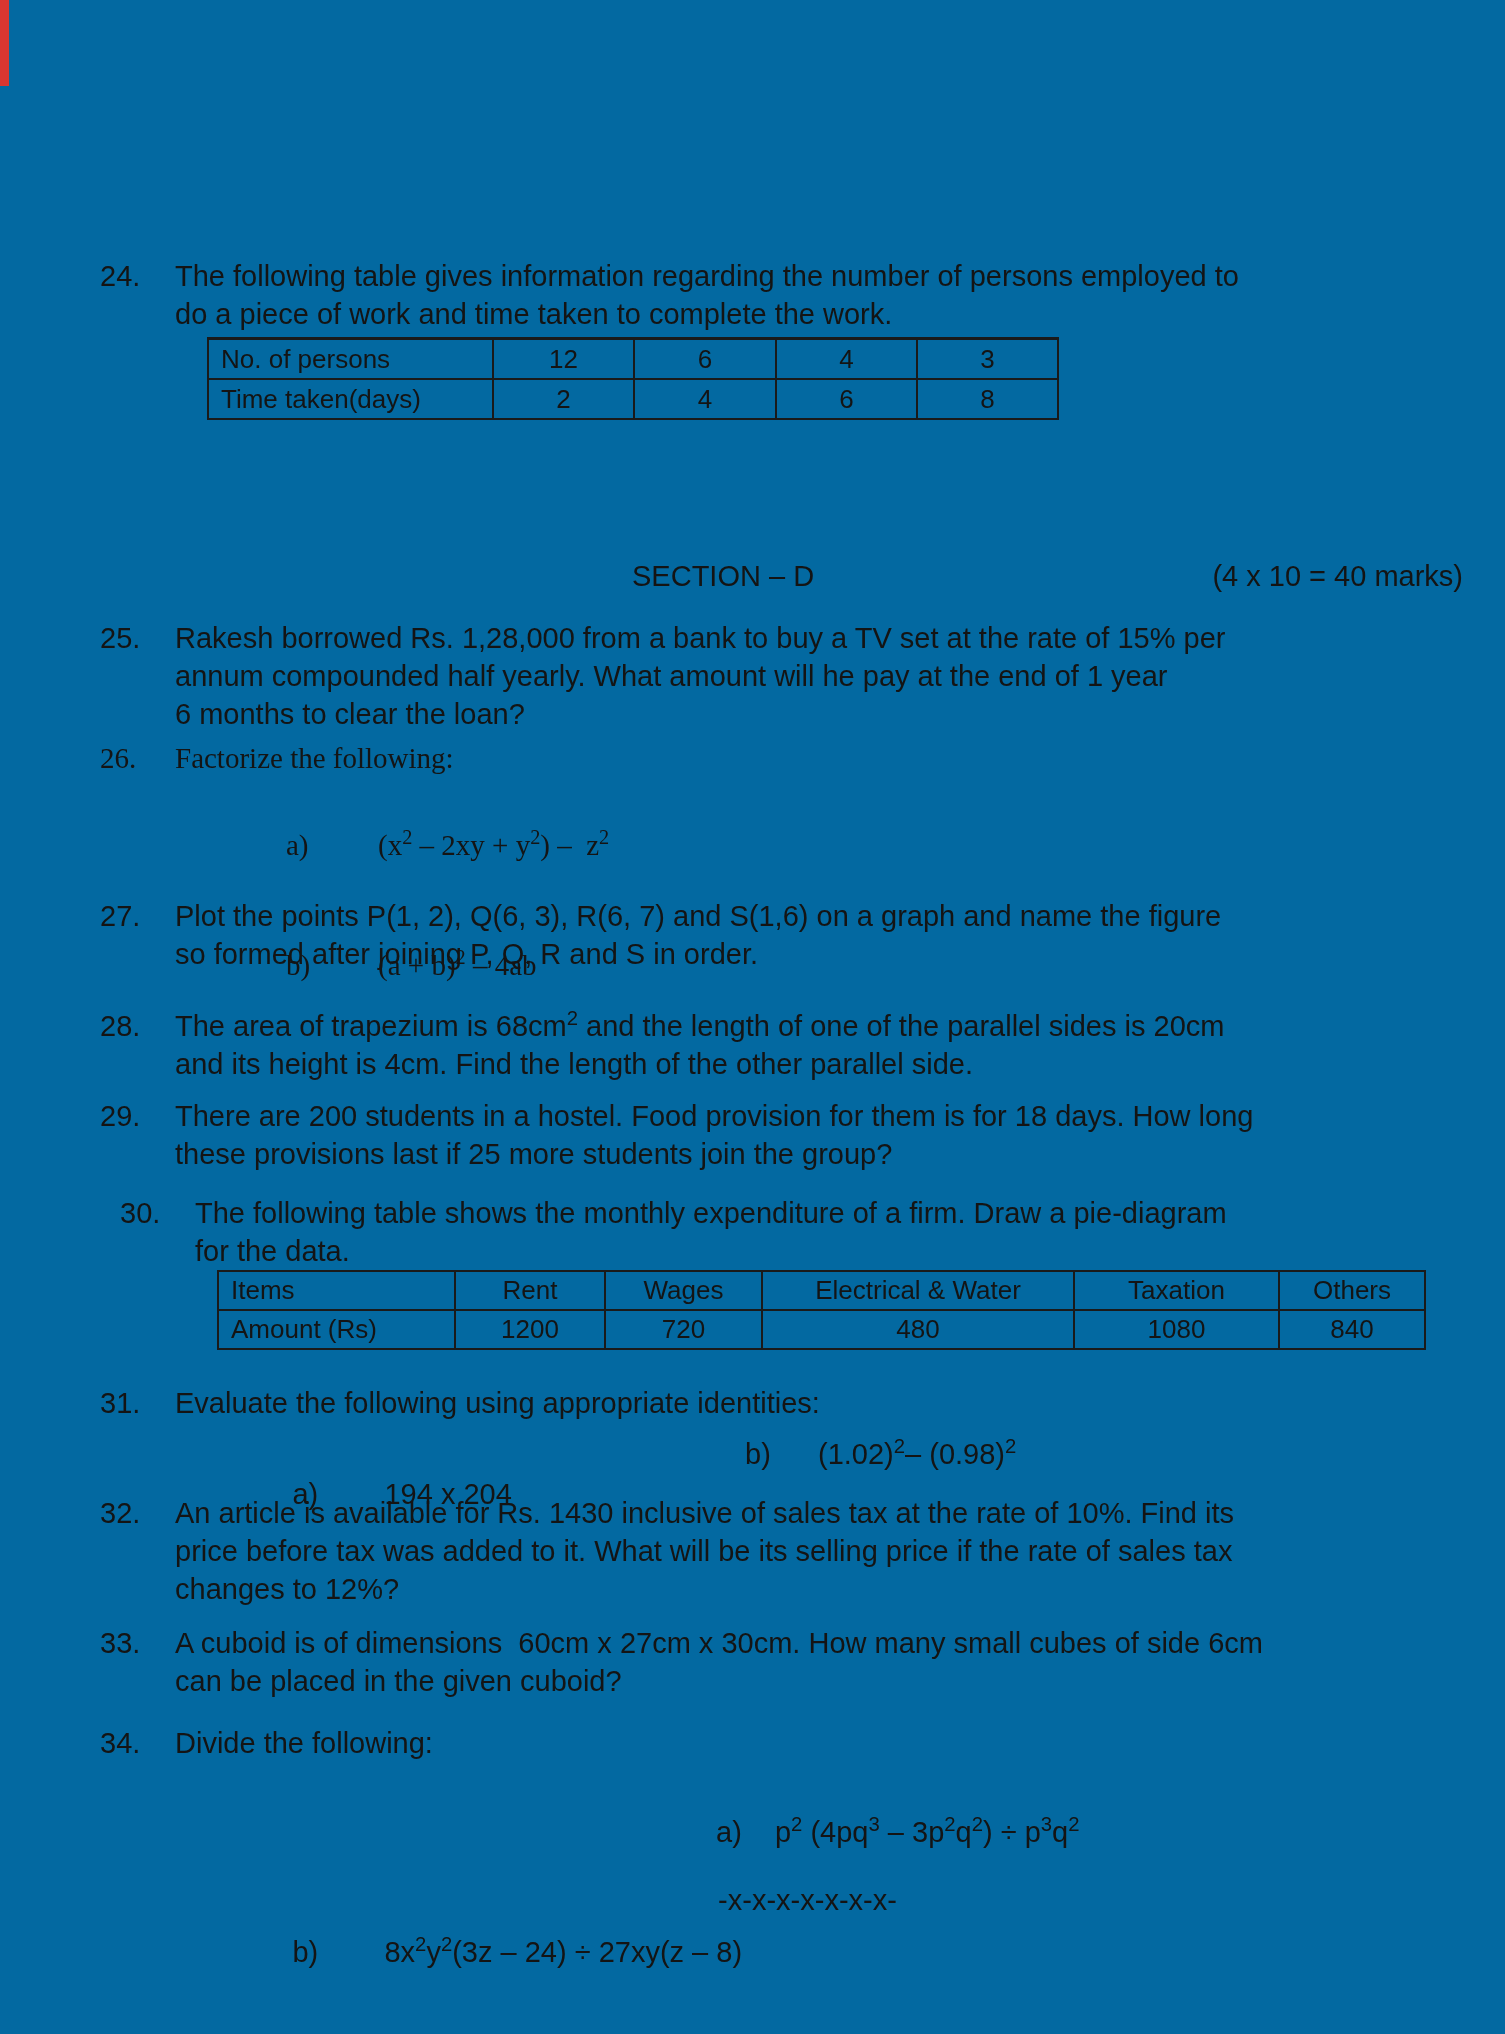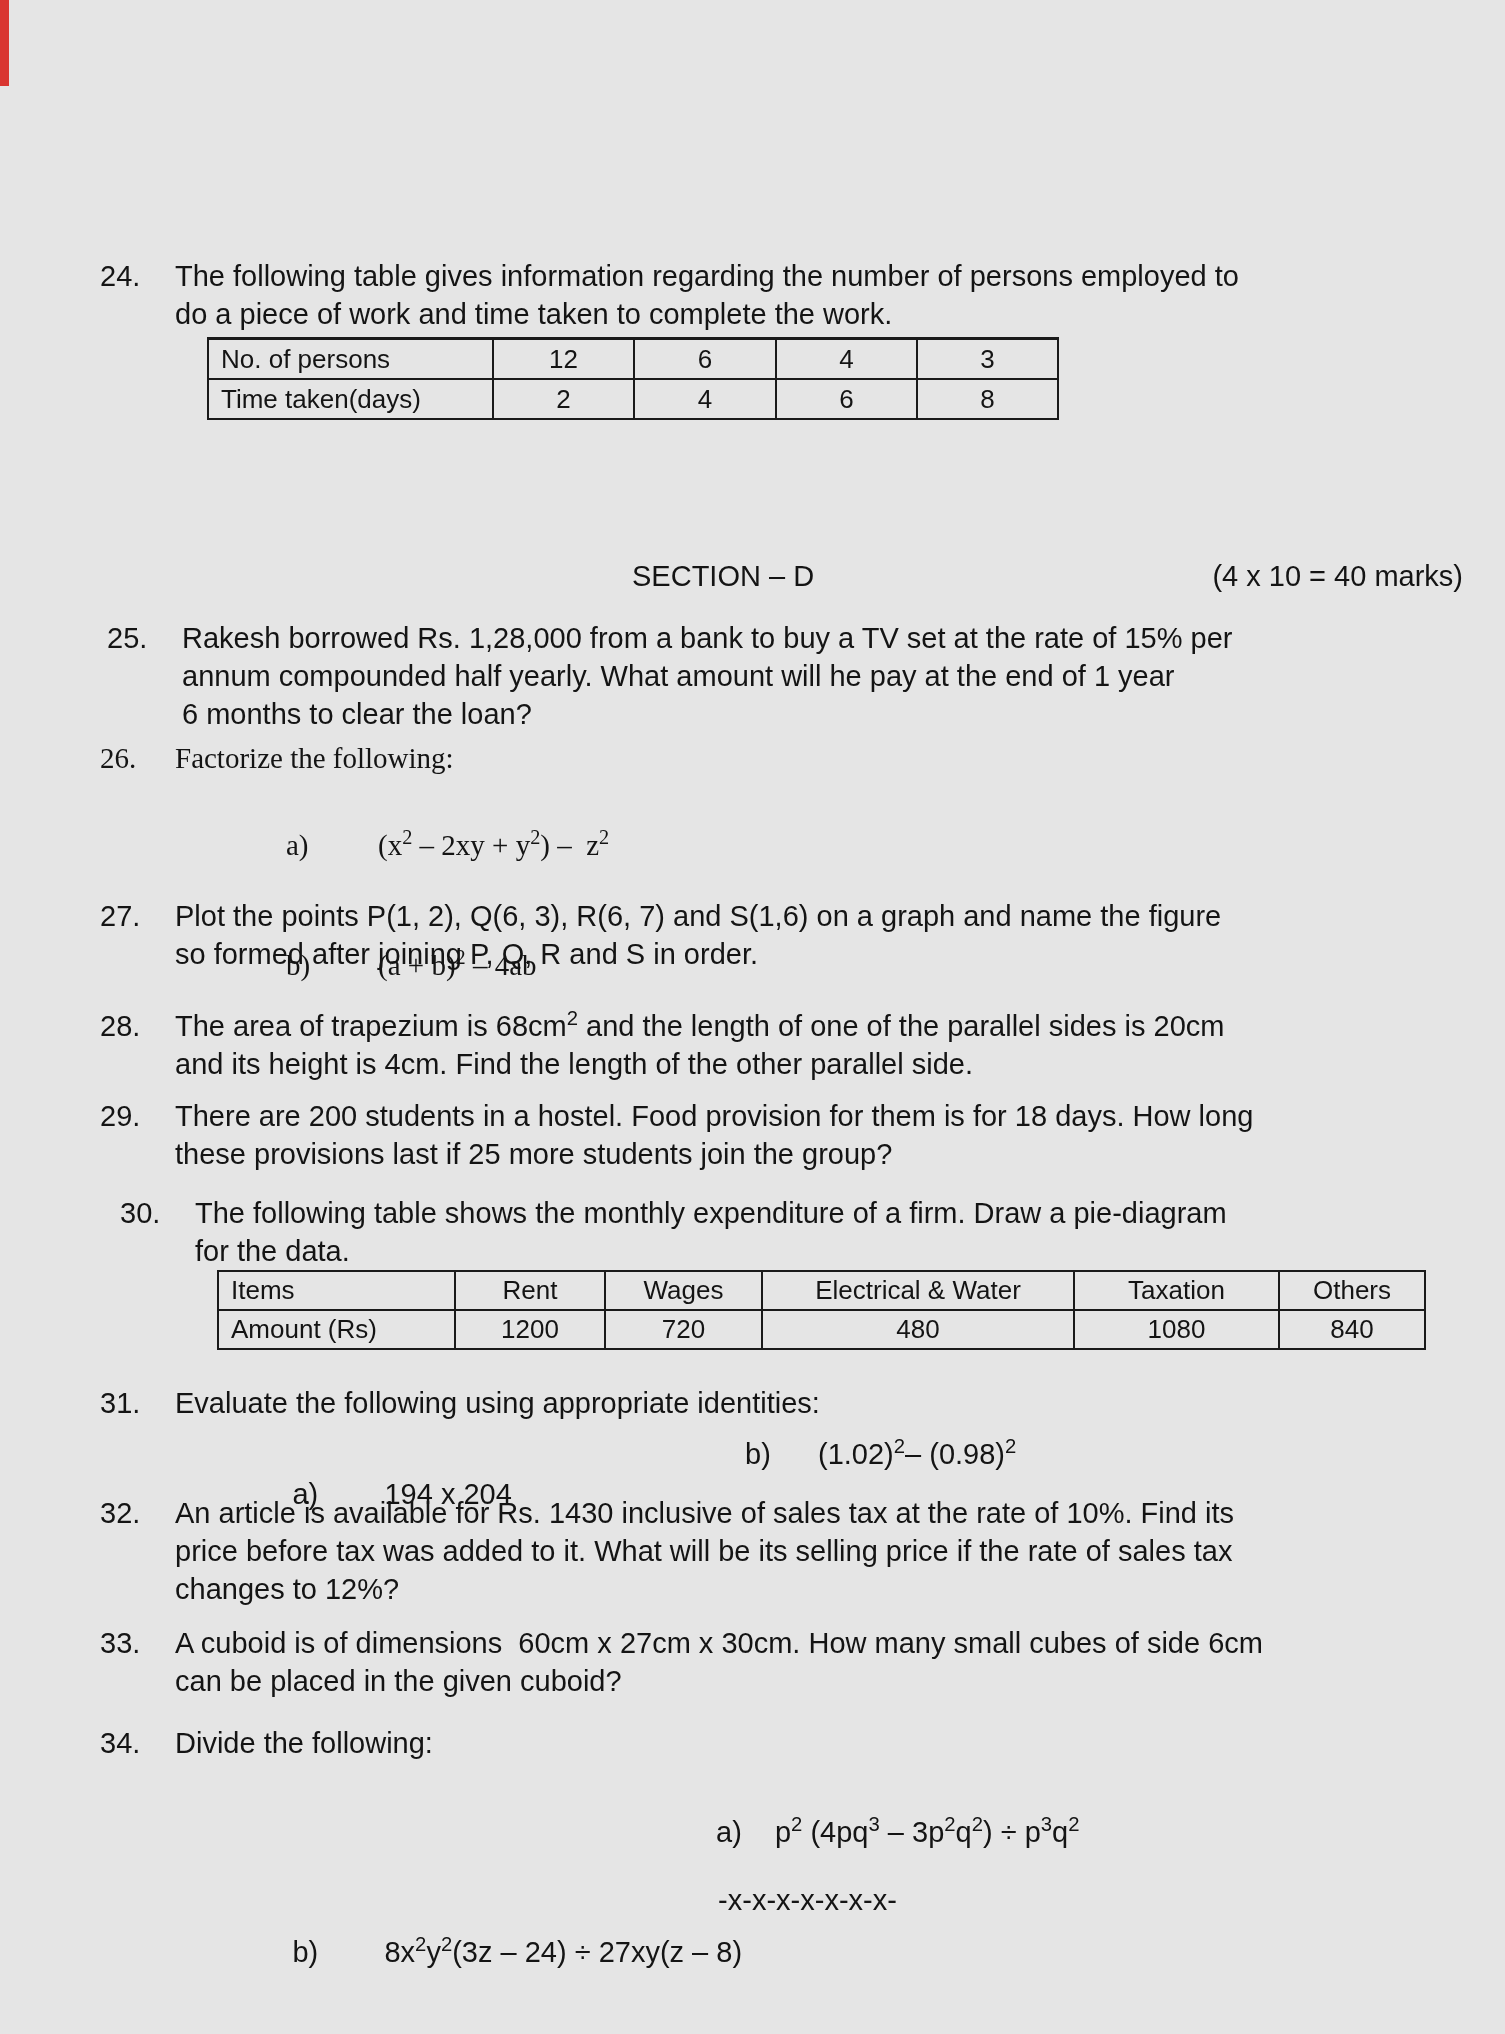--- a/index.html
+++ b/index.html
@@ -1,20 +1,20 @@
 <!DOCTYPE html>
 <html><head>
 <meta charset="utf-8">
 <title>Exam Paper</title>
 <style>
   html,body { margin:0; padding:0; background:#ffffff; }
   .page {
     position:relative;
     width:1505px; height:2034px;
-    background:#e5e5e5;
+    background:#0369a1;
     font-family:"Liberation Sans","DejaVu Sans",sans-serif;
     font-size:29px; color:#141414;
     overflow:hidden;
   }
   .scan-mark { position:absolute; left:0; top:0; width:9px; height:86px; background:#d93631; }
 
   .q { position:absolute; left:100px; width:1370px; display:flex; }
   .qnum { flex:none; width:75px; line-height:38px; }
   .qbody { flex:1; }
   .qline { line-height:38px; white-space:pre-wrap; }
@@ -79,21 +79,21 @@
       </tbody>
         </table>
     </div>
   </div>
 
   <div class="section-row">
     <span class="section-title">SECTION – D</span>
     <span class="section-marks">(4 x 10 = 40 marks)</span>
   </div>
 
-  <div class="q" style="top:619px;margin-left:7px;">
+  <div class="q" style="top:619px;">
     <span class="qnum">25.</span>
     <div class="qbody">
       <div class="qline">Rakesh borrowed Rs. 1,28,000 from a bank to buy a TV set at the rate of 15% per</div>
       <div class="qline">annum compounded half yearly. What amount will he pay at the end of 1 year</div>
       <div class="qline">6 months to clear the loan?</div>
     </div>
   </div>
 
   <div class="q" style="top:739px;font-family:Liberation Serif, serif;">
     <span class="qnum">26.</span>

